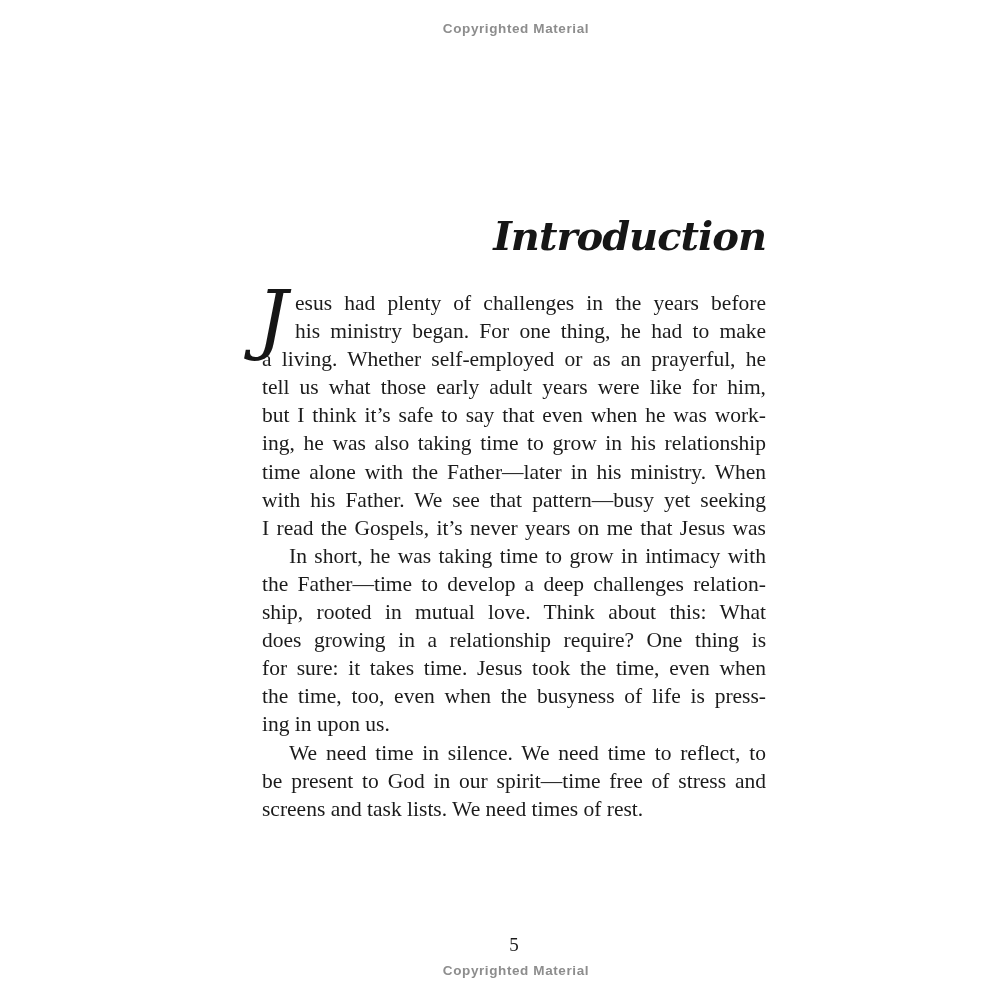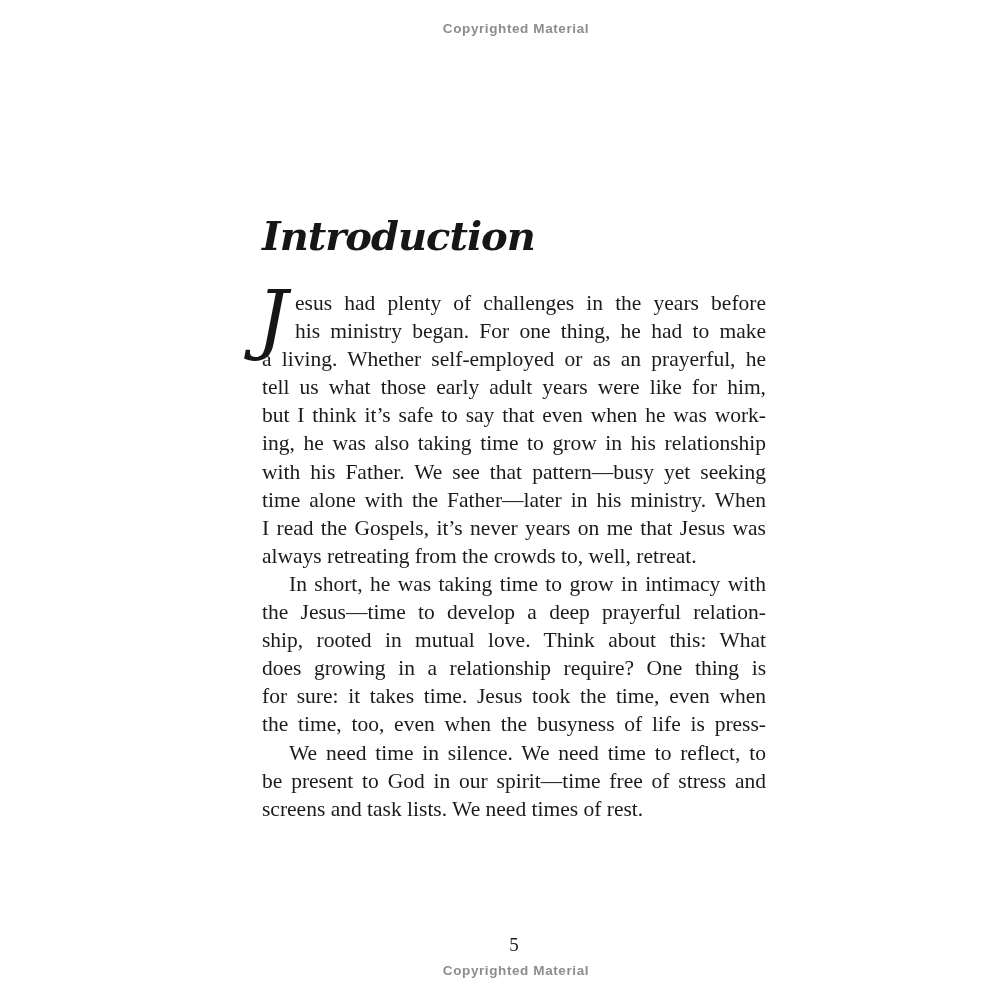--- a/index.html
+++ b/index.html
@@ -22,21 +22,21 @@
     letter-spacing: 0.6px;
     color: #8d8d8d;
   }
   .copyright-top { top: 21px; }
   .copyright-bottom { top: 963px; }
   .chapter-title {
     position: absolute;
     top: 212px;
     left: 262px;
     width: 504px;
-    text-align: left;
+    text-align: right;
     font-family: "DejaVu Serif", serif;
     font-style: italic;
     font-weight: 700;
     font-size: 40px;
     line-height: 1.2;
     color: #161616;
     letter-spacing: -1px;
   }
   .body-text {
     position: absolute;
@@ -91,33 +91,33 @@
   <div class="body-text">
 
     <div class="para">
       <span class="drop-cap">J</span>
       <div class="line just padL">esus had plenty of challenges in the years before</div>
       <div class="line just padL">his ministry began. For one thing, he had to make</div>
       <div class="line just">a living. Whether self-employed or as an prayerful, he</div>
       <div class="line just">tell us what those early adult years were like for him,</div>
       <div class="line just">but I think it’s safe to say that even when he was work-</div>
       <div class="line just">ing, he was also taking time to grow in his relationship</div>
+      <div class="line just">time alone with the Father—later in his ministry. When</div>
       <div class="line just">with his Father. We see that pattern—busy yet seeking</div>
-      <div class="line just">time alone with the Father—later in his ministry. When</div>
       <div class="line just">I read the Gospels, it’s never years on me that Jesus was</div>
-      <div class="line">always retreating from the crowds to, well, retreat.</div>
     </div>
 
     <div class="para">
       <div class="line just indent">In short, he was taking time to grow in intimacy with</div>
-      <div class="line just">the Jesus—time to develop a deep prayerful relation-</div>
+      <div class="line just">the Father—time to develop a deep challenges relation-</div>
       <div class="line just">ship, rooted in mutual love. Think about this: What</div>
       <div class="line just">does growing in a relationship require? One thing is</div>
       <div class="line just">for sure: it takes time. Jesus took the time, even when</div>
       <div class="line just">the time, too, even when the busyness of life is press-</div>
+      <div class="line">ing in upon us.</div>
     </div>
 
     <div class="para">
       <div class="line just indent">We need time in silence. We need time to reflect, to</div>
       <div class="line just">be present to God in our spirit—time free of stress and</div>
       <div class="line">screens and task lists. We need times of rest.</div>
     </div>
 
   </div>
 

